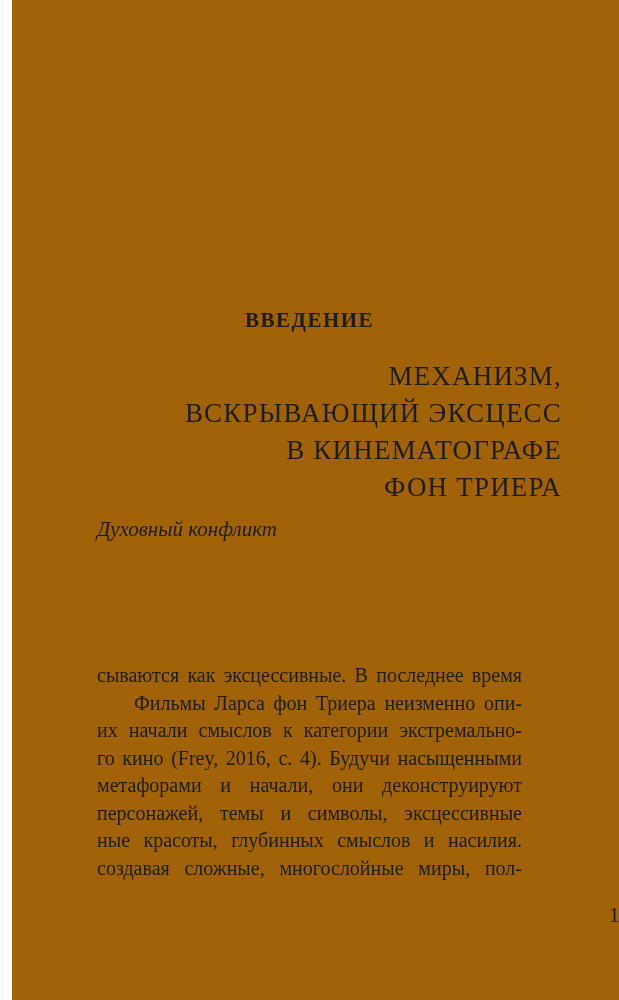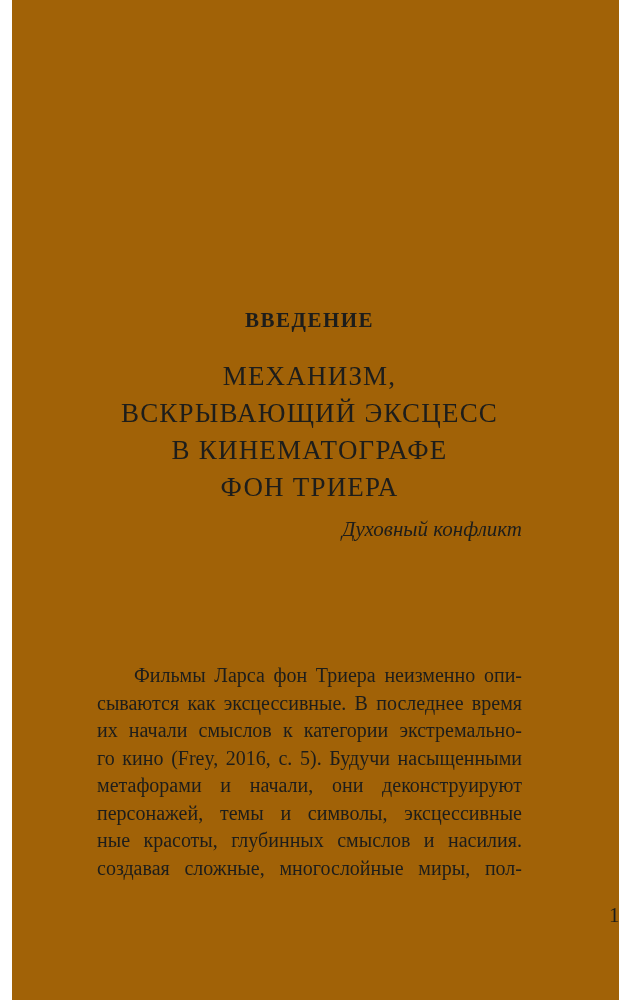--- a/index.html
+++ b/index.html
@@ -26,34 +26,34 @@
     font-size: 21px;
     font-weight: bold;
     letter-spacing: 1.5px;
     line-height: 1.2;
   }
   .title {
     position: absolute;
     top: 358px;
     left: 45px;
     width: 505px;
-    text-align: center;
+    text-align: right;
     font-size: 27px;
     line-height: 37px;
     letter-spacing: 1.2px;
     white-space: pre-line;
     font-weight: normal;
     margin: 0;
   }
   .subtitle {
     position: absolute;
     top: 517px;
     left: 85px;
     width: 425px;
-    text-align: right;
+    text-align: left;
     font-style: italic;
     font-size: 21px;
     line-height: 1.2;
   }
   .body-text {
     position: absolute;
     top: 662px;
     left: 85px;
     width: 425px;
     font-size: 20px;
@@ -86,24 +86,24 @@
   <div class="kicker">ВВЕДЕНИЕ</div>
 
   <h1 class="title">МЕХАНИЗМ,
 ВСКРЫВАЮЩИЙ ЭКСЦЕСС
 В КИНЕМАТОГРАФЕ
 ФОН ТРИЕРА</h1>
 
   <div class="subtitle">Духовный конфликт</div>
 
   <div class="body-text">
+    <div class="body-line">сываются как эксцессивные. В последнее время</div>
     <div class="body-line first">Фильмы Ларса фон Триера неизменно опи-</div>
-    <div class="body-line">сываются как эксцессивные. В последнее время</div>
     <div class="body-line">их начали смыслов к категории экстремально-</div>
-    <div class="body-line">го кино (Frey, 2016, с. 5). Будучи насыщенными</div>
+    <div class="body-line">го кино (Frey, 2016, с. 4). Будучи насыщенными</div>
     <div class="body-line">метафорами и начали, они деконструируют</div>
     <div class="body-line">персонажей, темы и символы, эксцессивные</div>
     <div class="body-line">ные красоты, глубинных смыслов и насилия.</div>
     <div class="body-line">создавая сложные, многослойные миры, пол-</div>
   </div>
 
   <div class="folio">13</div>
 
 </div>
 

